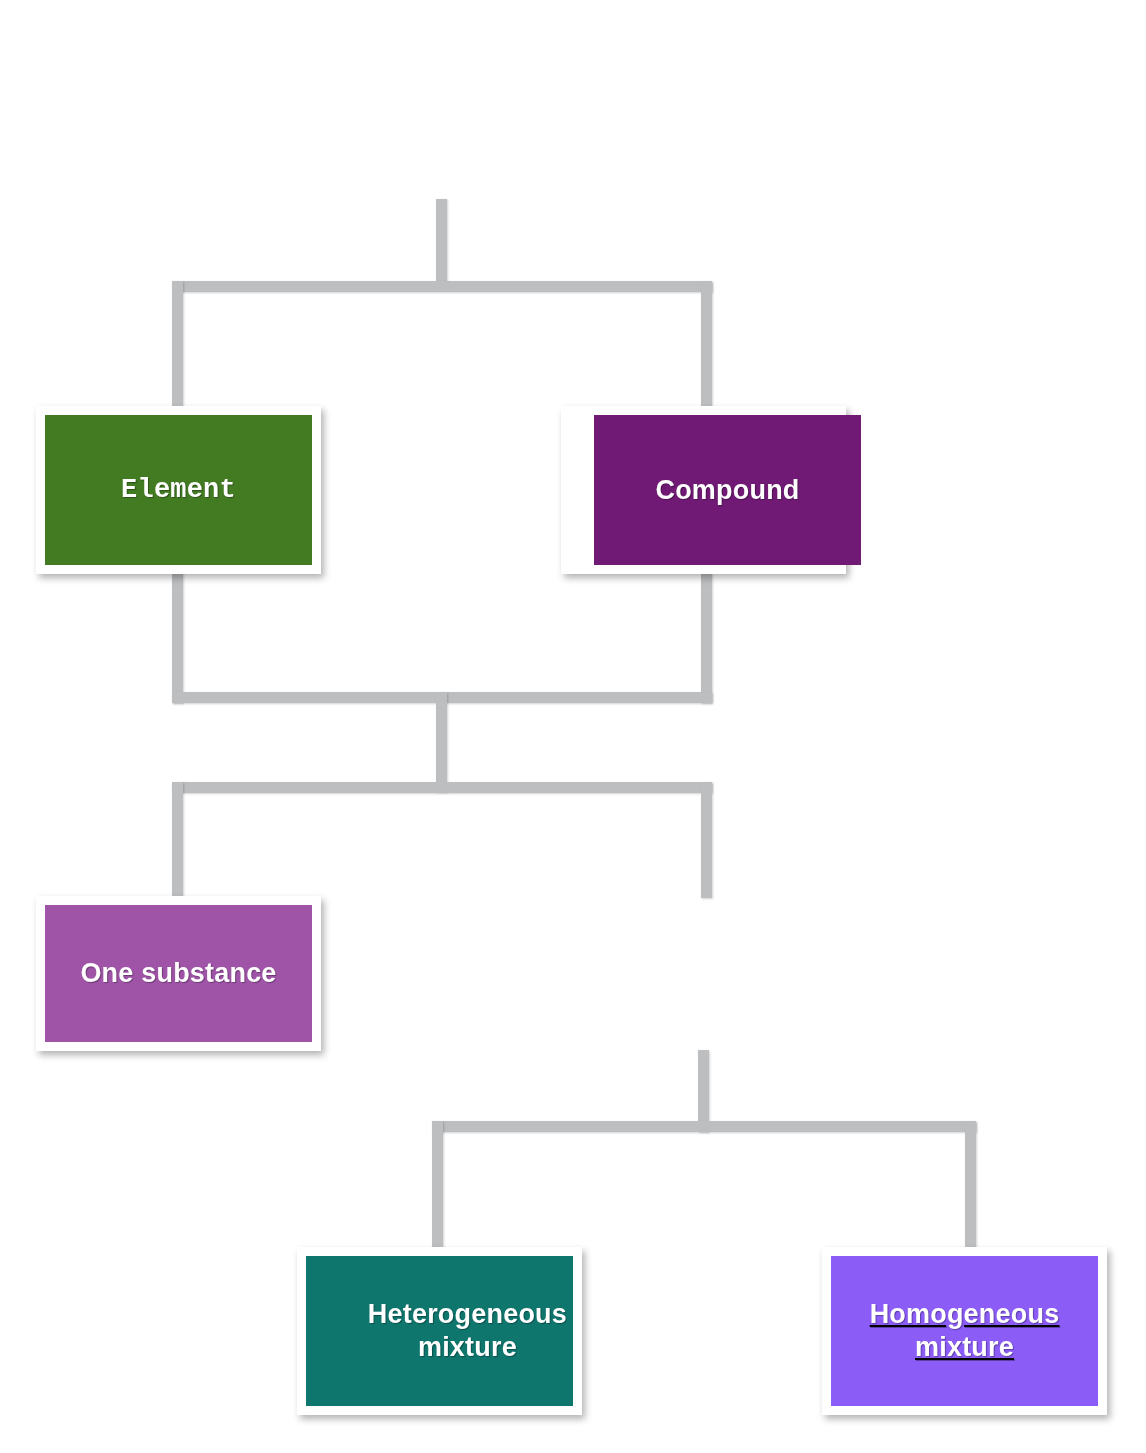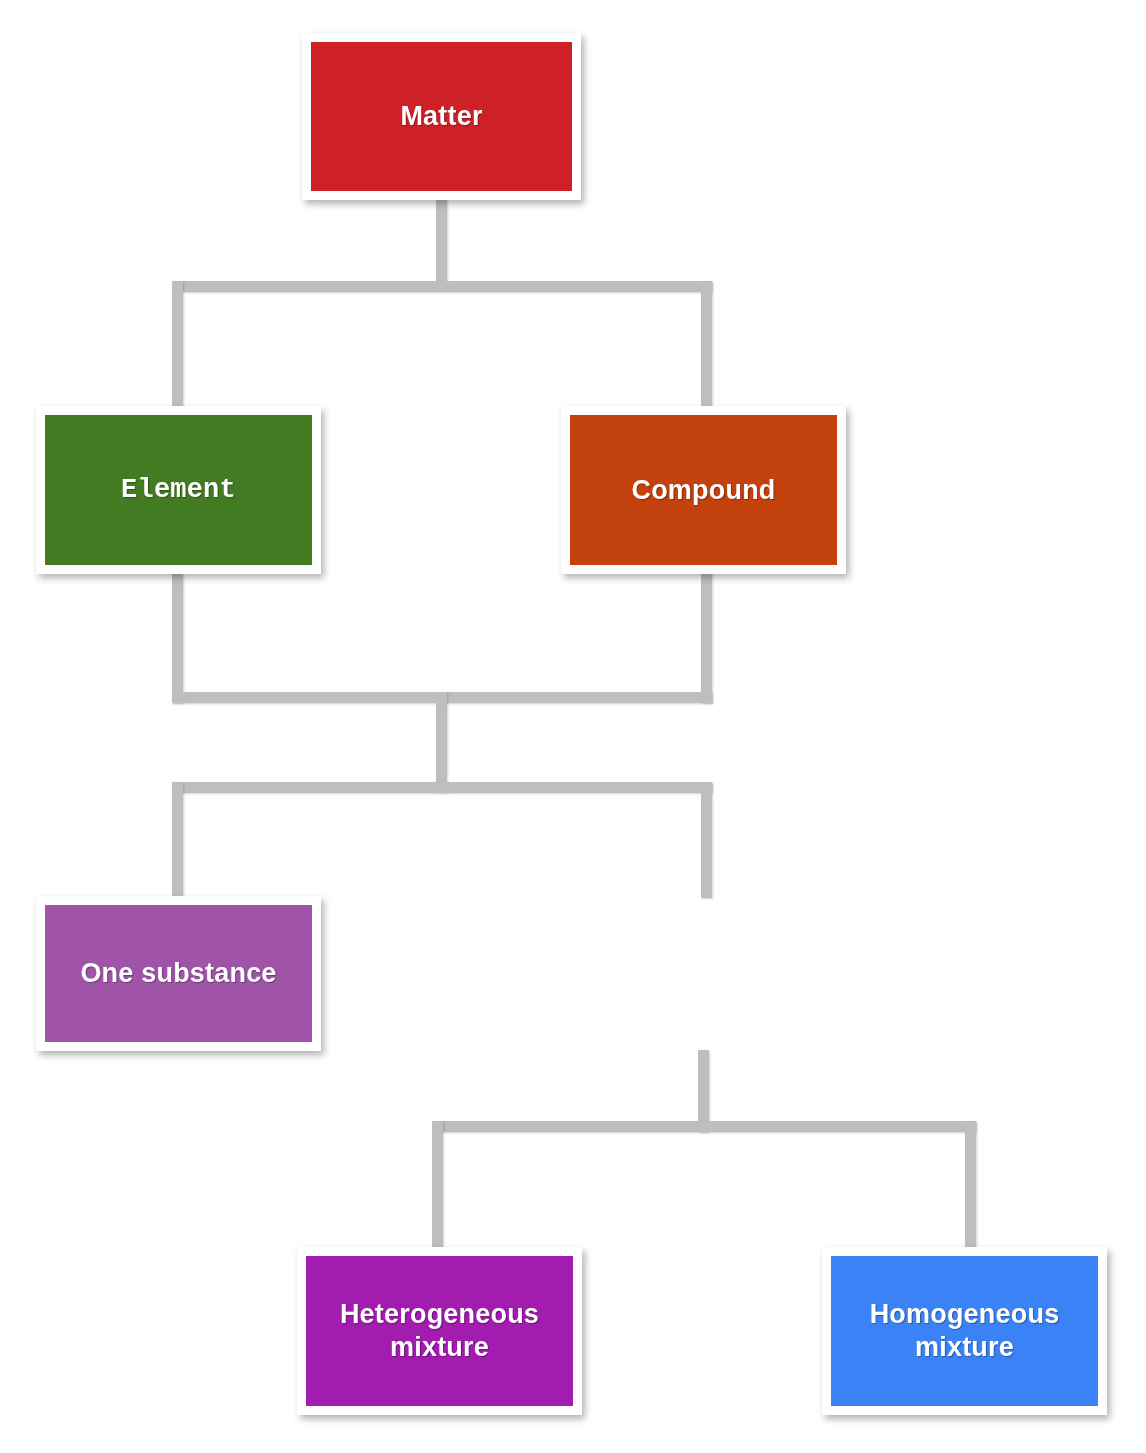--- a/index.html
+++ b/index.html
@@ -111,52 +111,47 @@
   <div class="connector" id="line-mid-stem" style="background-color: rgb(188, 190, 192);"></div>
   <div class="connector" id="line-tier2-bar" style="background-color: rgb(188, 190, 192);"></div>
   <div class="connector" id="line-to-one-sub" style="background-color: rgb(188, 190, 192);"></div>
   <div class="connector" id="line-to-more-sub" style="background-color: rgb(188, 190, 192);"></div>
 
   <div class="connector" id="line-more-stem" style="background-color: rgb(188, 190, 192);"></div>
   <div class="connector" id="line-tier3-bar" style="background-color: rgb(188, 190, 192);"></div>
   <div class="connector" id="line-to-hetero" style="background-color: rgb(188, 190, 192);"></div>
   <div class="connector" id="line-to-homo" style="background-color: rgb(188, 190, 192);"></div>
 
-  <div class="node" id="node-matter" style="background-color: rgb(255, 255, 255);">
-    <div class="node-fill" style="background-color: rgb(206, 32, 39);">
-      <span class="node-label">Matter</span>
-    </div>
-  </div>
 
   <div class="node" id="node-element" style="background-color: rgb(255, 255, 255); font-family: Liberation Mono, monospace;">
     <div class="node-fill" style="background-color: rgb(66, 123, 34);">
       <span class="node-label">Element</span>
     </div>
   </div>
 
   <div class="node" id="node-compound" style="background-color: rgb(255, 255, 255);">
-    <div class="node-fill" style="background-color: #c2410c;">
+    <div class="node-fill" style="background-color: #701a75; margin-left: 24px;">
       <span class="node-label">Compound</span>
     </div>
   </div>
 
   <div class="node" id="node-one-substance" style="background-color: rgb(255, 255, 255);">
     <div class="node-fill" style="background-color: rgb(160, 84, 168);">
       <span class="node-label">One substance</span>
     </div>
   </div>
 
 
   <div class="node" id="node-heterogeneous" style="background-color: rgb(255, 255, 255);">
-    <div class="node-fill" style="background-color: #a21caf;">
+    <div class="node-fill" style="background-color: #0f766e; justify-content: flex-end;">
       <span class="node-label">Heterogeneous
 mixture</span>
     </div>
   </div>
 
   <div class="node" id="node-homogeneous" style="background-color: rgb(255, 255, 255);">
-    <div class="node-fill" style="background-color: #3b82f6;">
+    <div class="node-fill" style="background-color: #8b5cf6; text-decoration: underline;">
       <span class="node-label">Homogeneous
 mixture</span>
     </div>
   </div>
 
 </div>
 
 </body></html>

